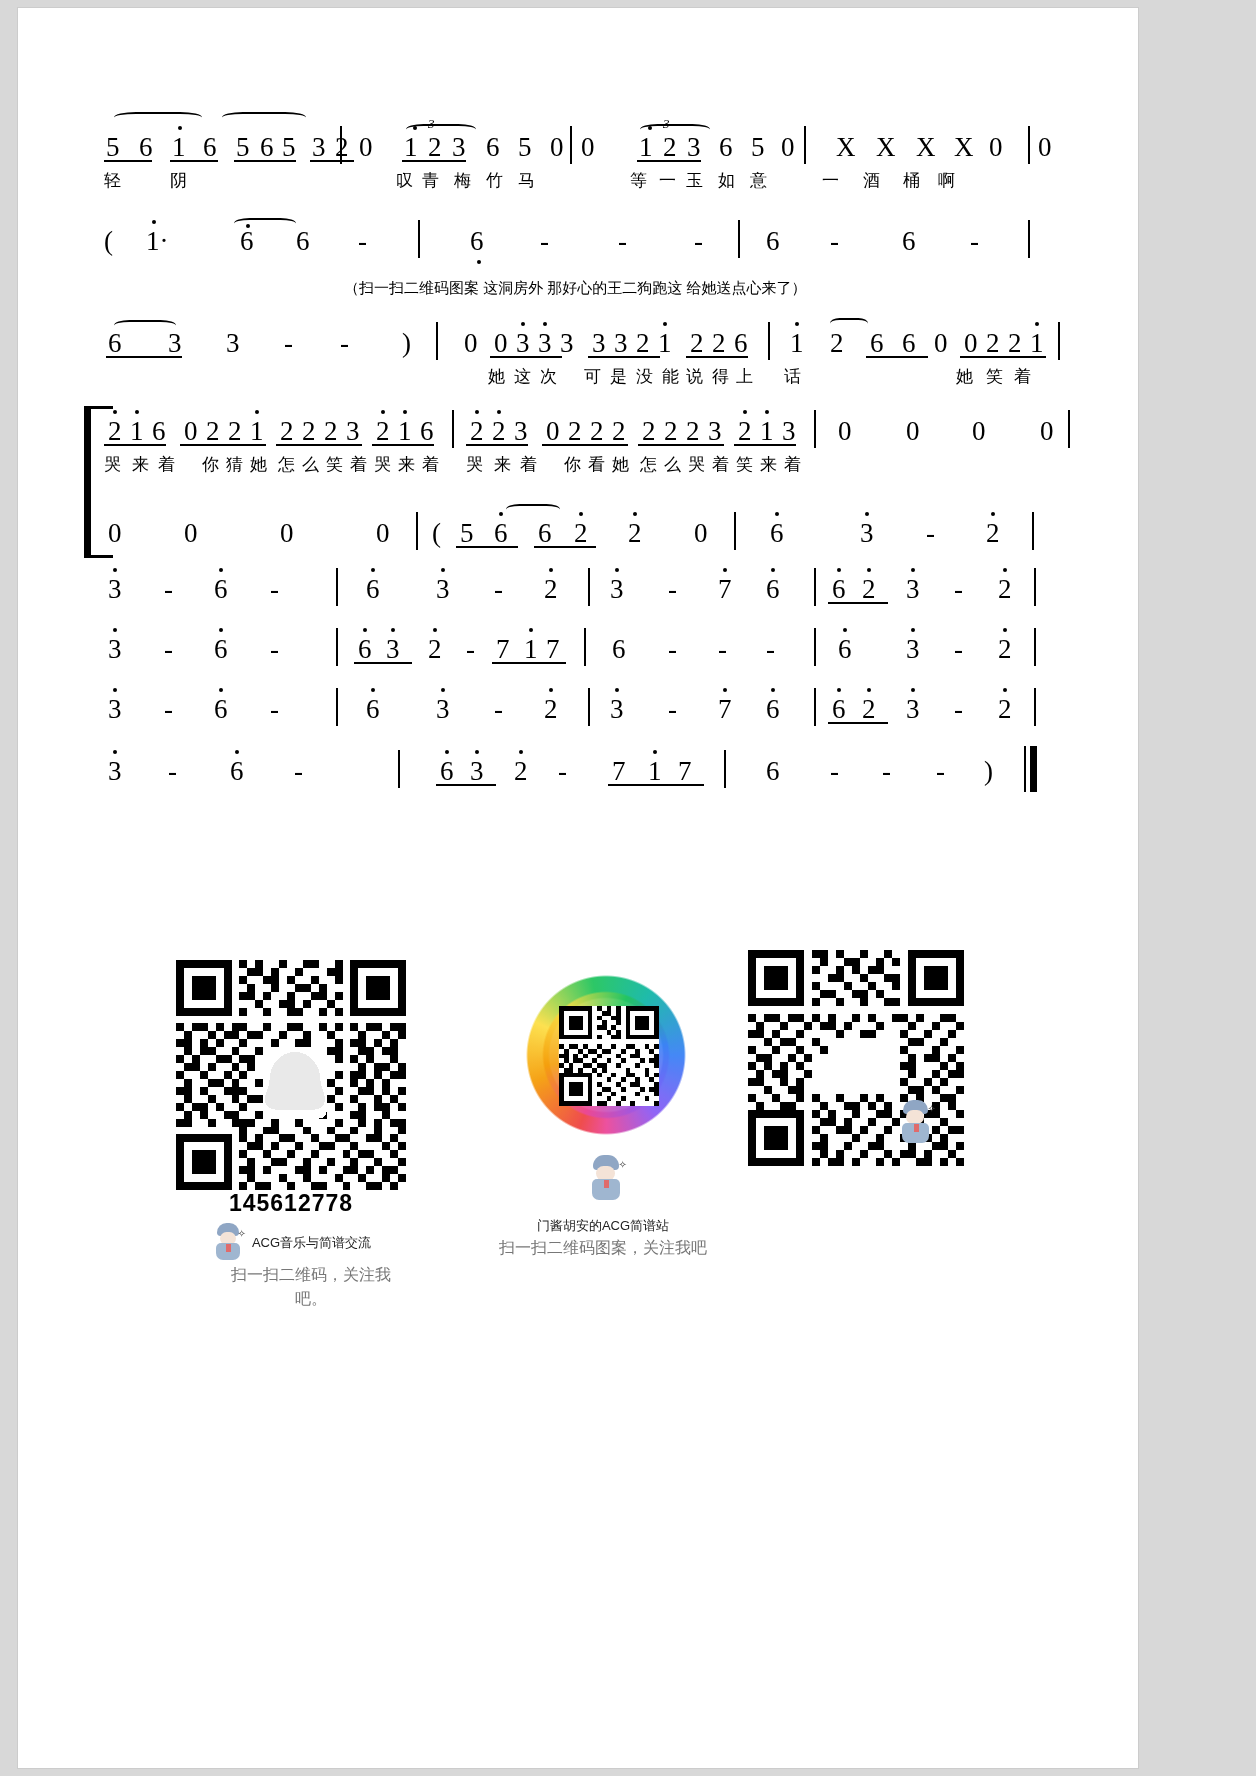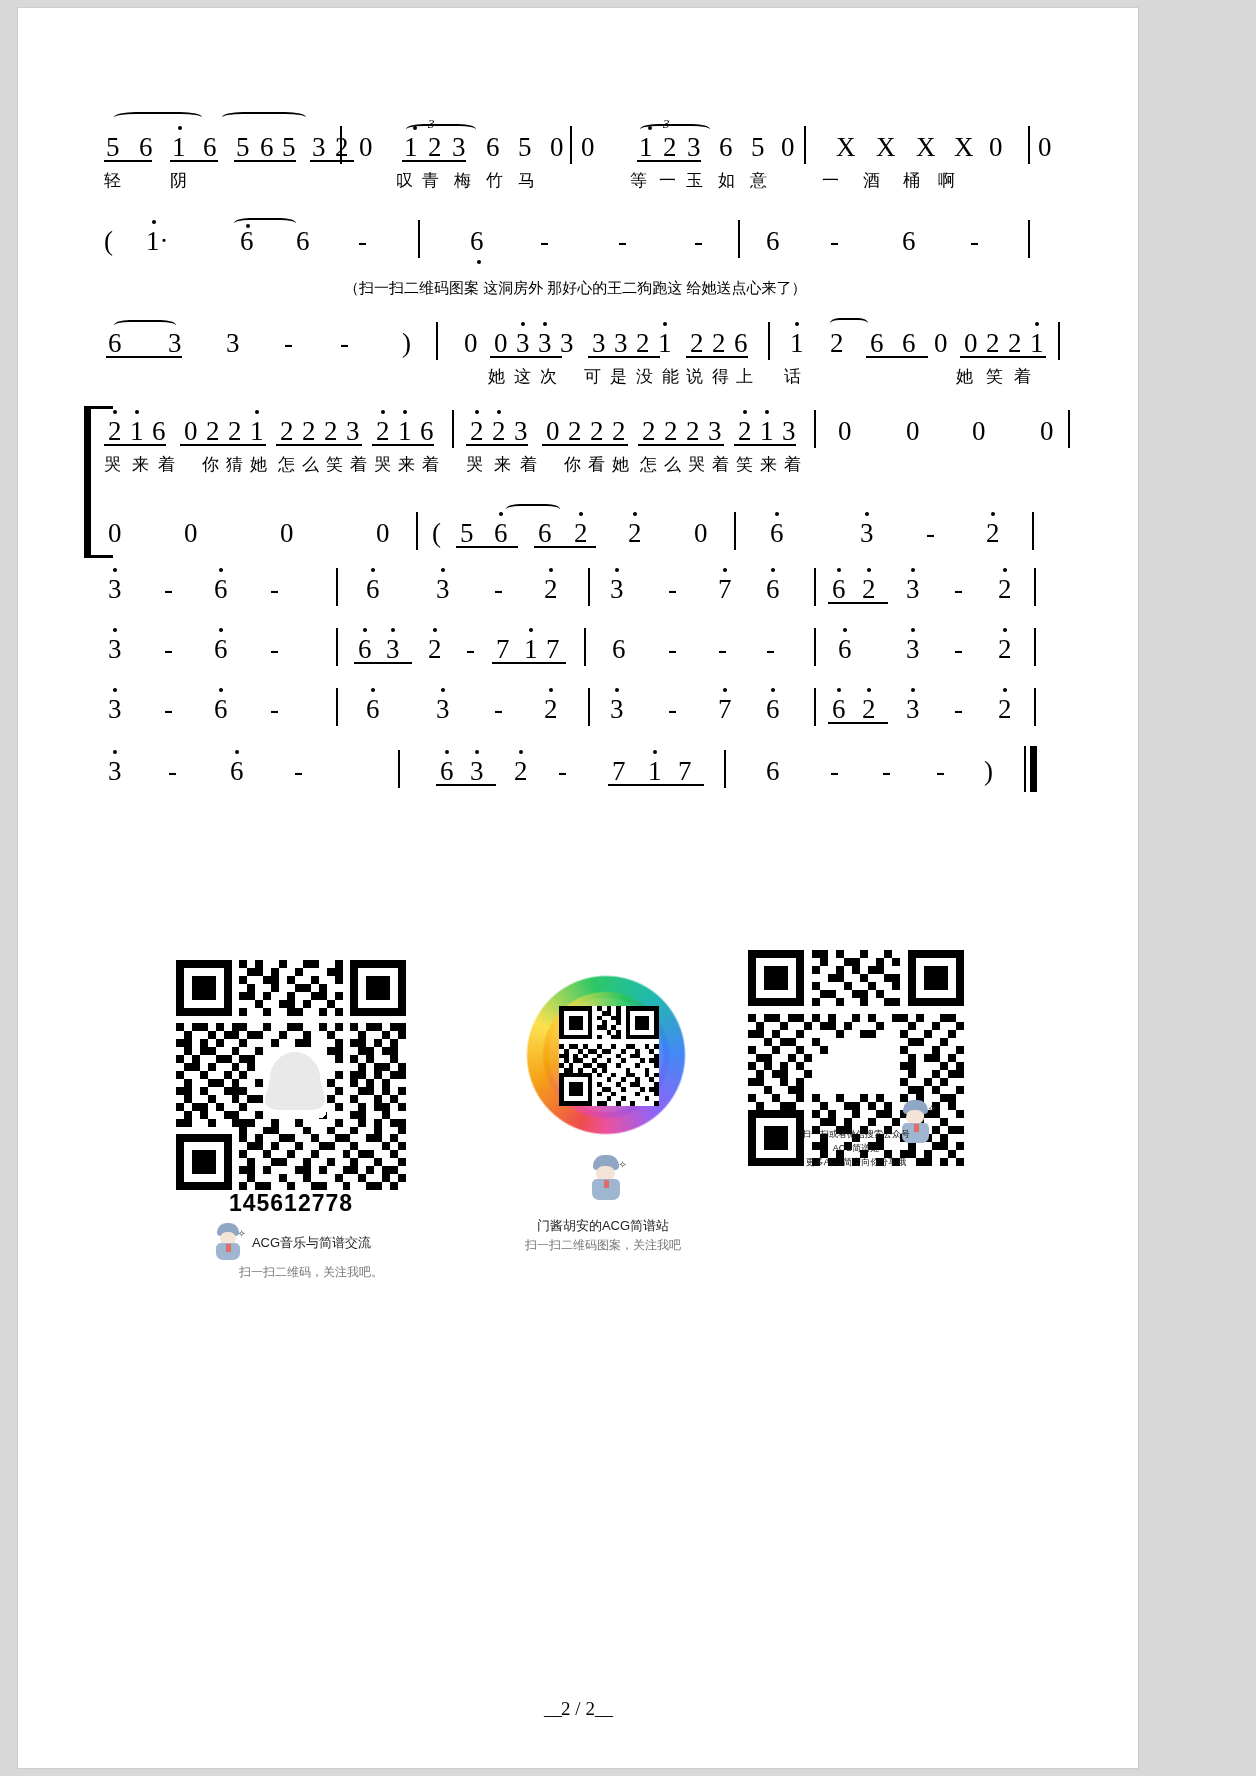--- a/index.html
+++ b/index.html
@@ -80,21 +80,21 @@
     image-rendering:pixelated;
     display:block;
   }
   .qrcap {
     text-align:center;
     font-size:13px;
     color:#222;
     margin-top:6px;
     line-height:1.5;
   }
-  .qrcap .sub { font-size:12px; color:#777; }
+  .qrcap .sub { font-size:16px; color:#777; }
   .qrnum {
     text-align:center;
     font-weight:bold;
     font-size:23px;
     letter-spacing:1px;
     color:#000;
   }
   .caprow { display:flex; align-items:center; justify-content:center; gap:7px; }
   .chibi {
     width:34px; height:40px;
@@ -1155,26 +1155,18 @@
               <rect x="11" y="11" width="7" height="7"></rect>
             </g>
         </svg>
         <span class="chibi" style="position:absolute; left:148px; top:150px; width:38px; height:46px;">
           <span class="hair" style="left:7px; width:25px; height:14px;"></span>
           <span class="face" style="left:10px; top:10px; width:18px; height:14px;"></span>
           <span class="body" style="left:6px; top:23px; width:27px; height:20px;"></span>
           <span class="tie" style="left:18px; top:24px;"></span>
           <span class="spark" style="right:-2px; top:3px;">✧</span>
         </span>
-        <div style="position:absolute; left:0; right:0; bottom:-4px; text-align:center; font-size:9px; line-height:1.55; color:#111;">
-          <div>扫一扫或者微信搜索公众号</div>
-          <div>ACG简谱姬</div>
-          <div>更多ACG简谱向你分享哦</div>
-        </div>
       </div>
     </div>
   </div>
 
-  <div class="pagenum">
-    <span class="dash">__</span><span>2 / 2</span><span class="dash">__</span>
-  </div>
 
 </div>
 
 </body></html>

